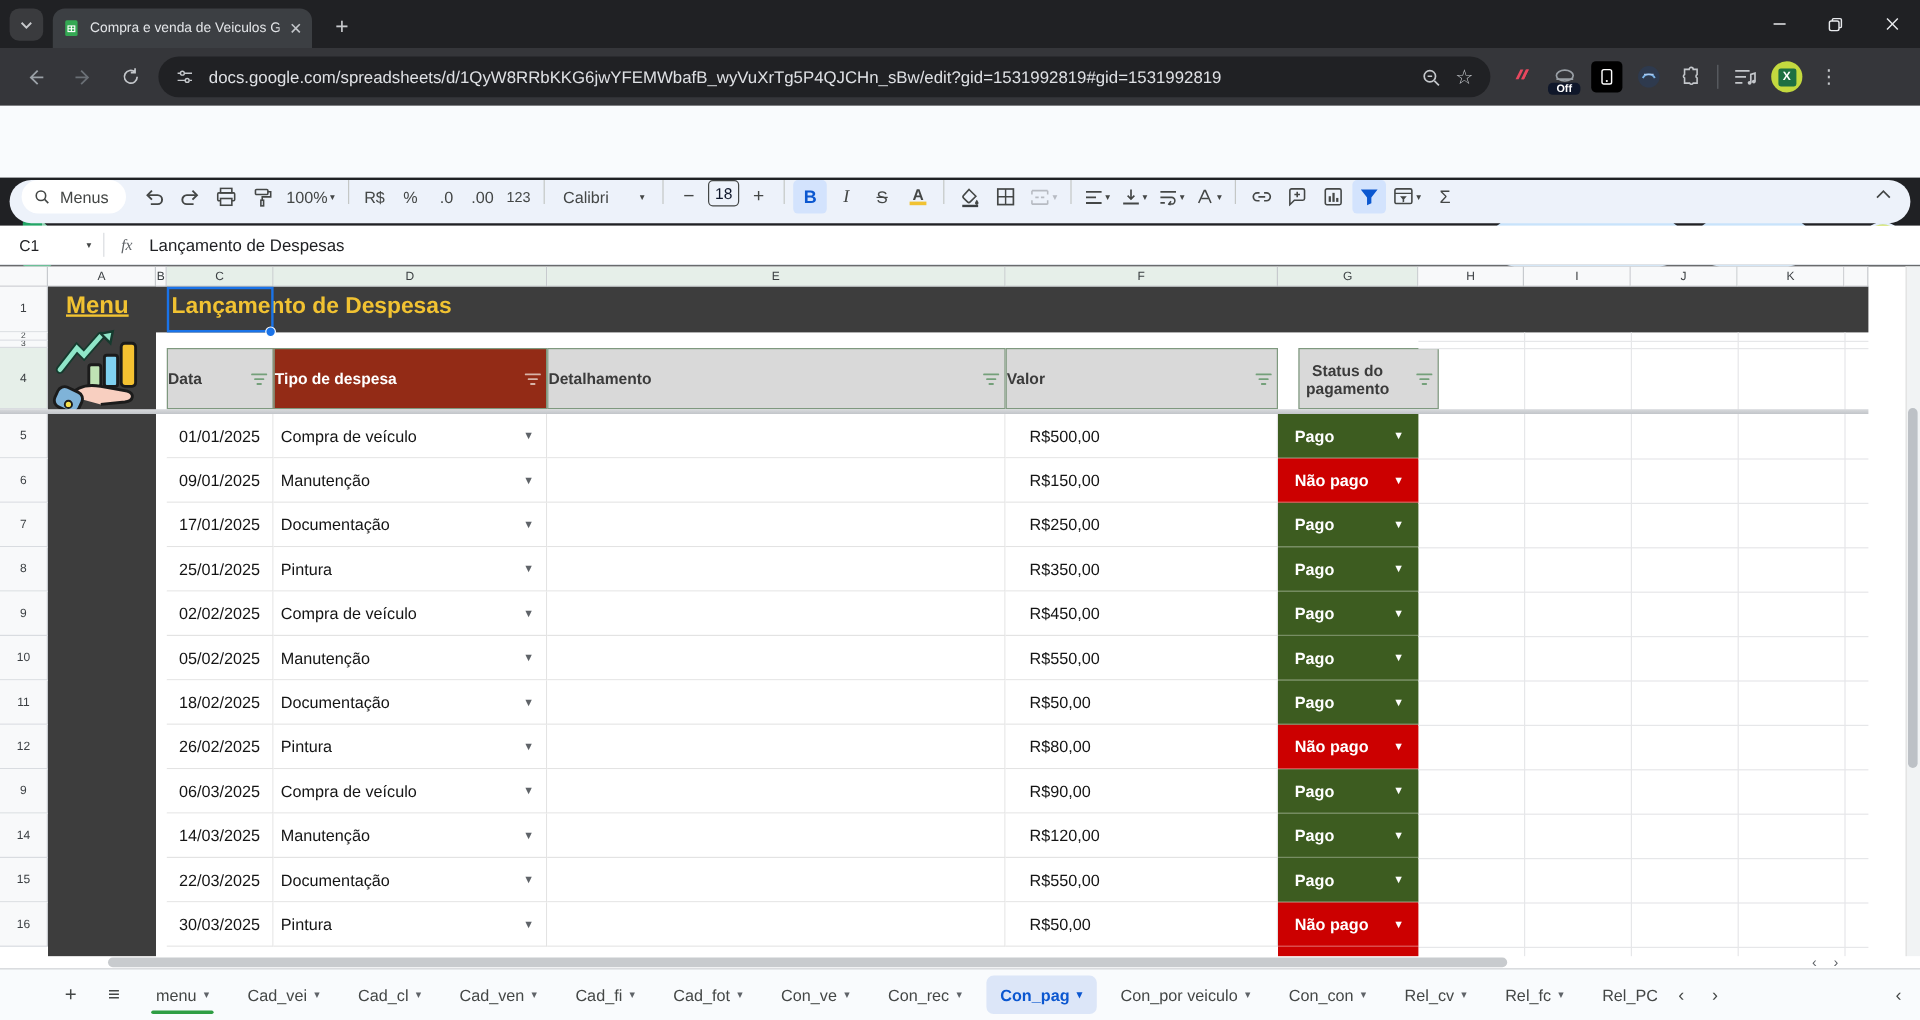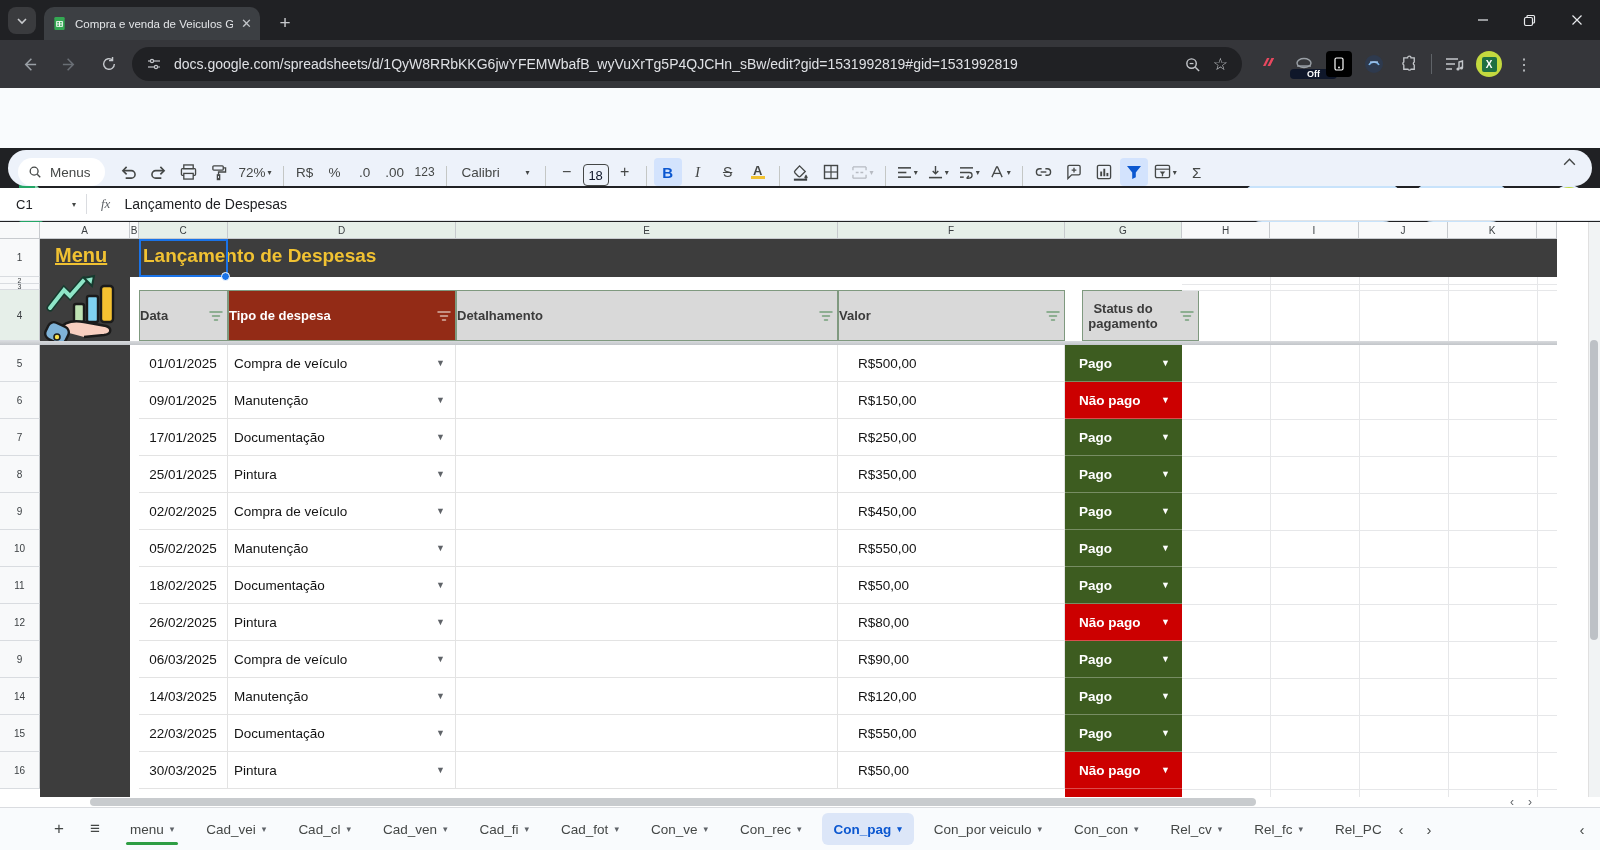--- a/index.html
+++ b/index.html
@@ -25,21 +25,21 @@
   
   #urlbar { left:0; top:40px; width:1600px; height:48px; background:#35363a;
     display:flex; align-items:center; }
   .nav-ic { width:34px; height:34px; display:flex; align-items:center; justify-content:center; }
   .url-pill { position:relative; width:1110px; height:34px; margin-left:6px; background:#202124;
     border-radius:17px; display:flex; align-items:center; padding:0 14px; gap:12px; }
   .url-text { color:#dfe1e5; font-size:14px; white-space:nowrap; overflow:hidden; flex:1; }
   .ext-area { display:flex; align-items:center; gap:9px; margin-left:14px; }
   .ext-ic { width:26px; height:26px; display:flex; align-items:center; justify-content:center; position:relative; }
   .off-badge { position:absolute; bottom:-2px; left:-1px; background:#0f172a; color:#fff; font-size:9px;
-    font-weight:bold; border-radius:4px; padding:0 17px; }
+    font-weight:bold; border-radius:4px; padding:0 7px; }
   .vdiv { width:1px; height:20px; background:#5f6368; }
   .avatar-sm { width:26px; height:26px; border-radius:50%; background:#c3d93f;
     display:flex; align-items:center; justify-content:center; }
   .excel-chip { width:15px; height:15px; background:#1d6f42; border-radius:2px; color:#fff; font-size:10px;
     font-weight:bold; display:flex; align-items:center; justify-content:center; }
 
   
   #sheets-header { left:0; top:88px; width:1600px; height:60px; background:#f9fbfd; }
   .sheets-logo { left:16px; top:96px; }
   .doc-title-row { left:56px; top:99px; display:flex; align-items:center; gap:12px; }
@@ -50,21 +50,21 @@
   .hdr-right { right:14px; top:94px; display:flex; align-items:center; gap:10px; }
   .hdr-ic { width:40px; height:40px; display:flex; align-items:center; justify-content:center; border-radius:50%; }
   .pill-blue { background:#c8e3fb; height:40px; border-radius:20px; display:flex; align-items:center;
     color:#1e66ba; font-size:14px; font-weight:bold; }
   .share-main { display:flex; align-items:center; gap:8px; padding:0 12px 0 16px; }
   .share-dd { border-left:1px solid #f9fbfd; padding:0 12px 0 8px; height:24px; display:flex; align-items:center; }
   .upgrade-pill { padding:0 20px; }
 
   
   #toolbar { left:8px; top:150px; width:1584px; height:36px; background:#edf2fa; border-radius:18px;
-    display:flex; align-items:flex-end; padding:0 10px; gap:2px; }
+    display:flex; align-items:flex-start; padding:0 10px; gap:2px; }
   .tb { height:28px; min-width:28px; border-radius:4px; display:flex; align-items:center; justify-content:center;
     color:#444746; font-size:13.5px; padding:0 4px; gap:2px; }
   .tb.active { background:#d3e3fd; color:#0b57d0; }
   .tb-sep { width:1px; height:20px; background:#c4c7c5; margin:0 5px; }
   .menus-pill { background:#fff; border-radius:14px; height:28px; display:flex; align-items:center;
     padding:0 14px 0 10px; gap:8px; color:#444746; font-size:13.5px; margin-right:8px; }
   .dd-arrow { font-size:8px; color:#444746; }
   .fontsize-box { width:26px; height:22px; border:1.5px solid #444746; border-radius:4px; font-size:13px;
     display:flex; align-items:center; justify-content:center; color:#0f172a; }
   .tb-b { font-weight:bold; font-size:15px; }
@@ -370,21 +370,21 @@
         </svg>
       </div>
     <div class="tb">
         <svg width="16" height="17" viewBox="0 0 17 18">
           <rect x="2" y="2" width="11" height="4.5" rx="1" fill="none" stroke="#444746" stroke-width="1.4"></rect>
           <path d="M13 4h2.5v4.5H8v3" fill="none" stroke="#444746" stroke-width="1.4"></path>
           <rect x="6.8" y="11.5" width="2.4" height="5" fill="none" stroke="#444746" stroke-width="1.4"></rect>
         </svg>
       </div>
     <div class="tb">
-        <span>72%</span>
+        <span>100%</span>
         <span class="dd-arrow">▾</span>
       </div>
     <div class="tb-sep"></div>
     <div class="tb">R$</div>
     <div class="tb">%</div>
     <div class="tb">.0</div>
     <div class="tb">.00</div>
     <div class="tb" style="font-size:12px;">123</div>
     <div class="tb-sep"></div>
     <div class="tb" style="width:84px;justify-content:space-between;padding:0 8px;">

